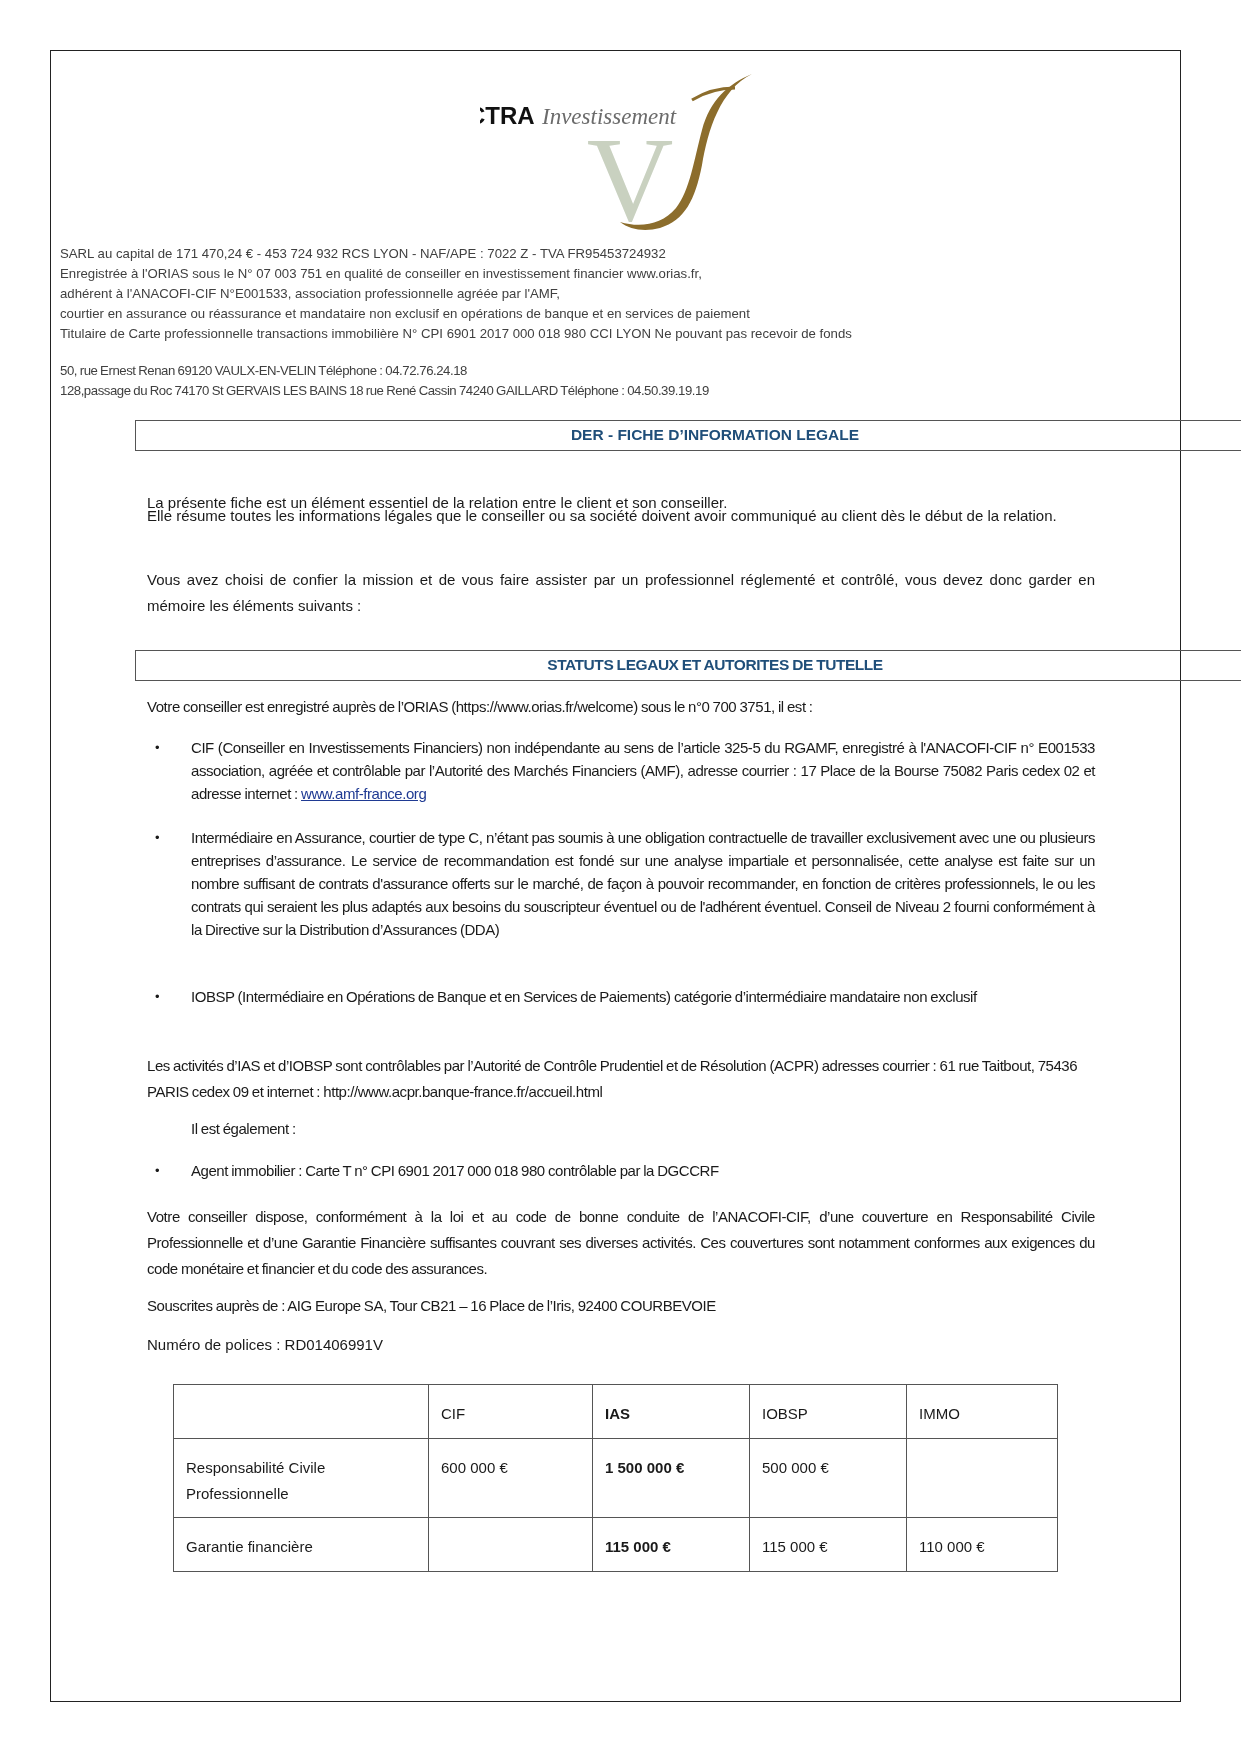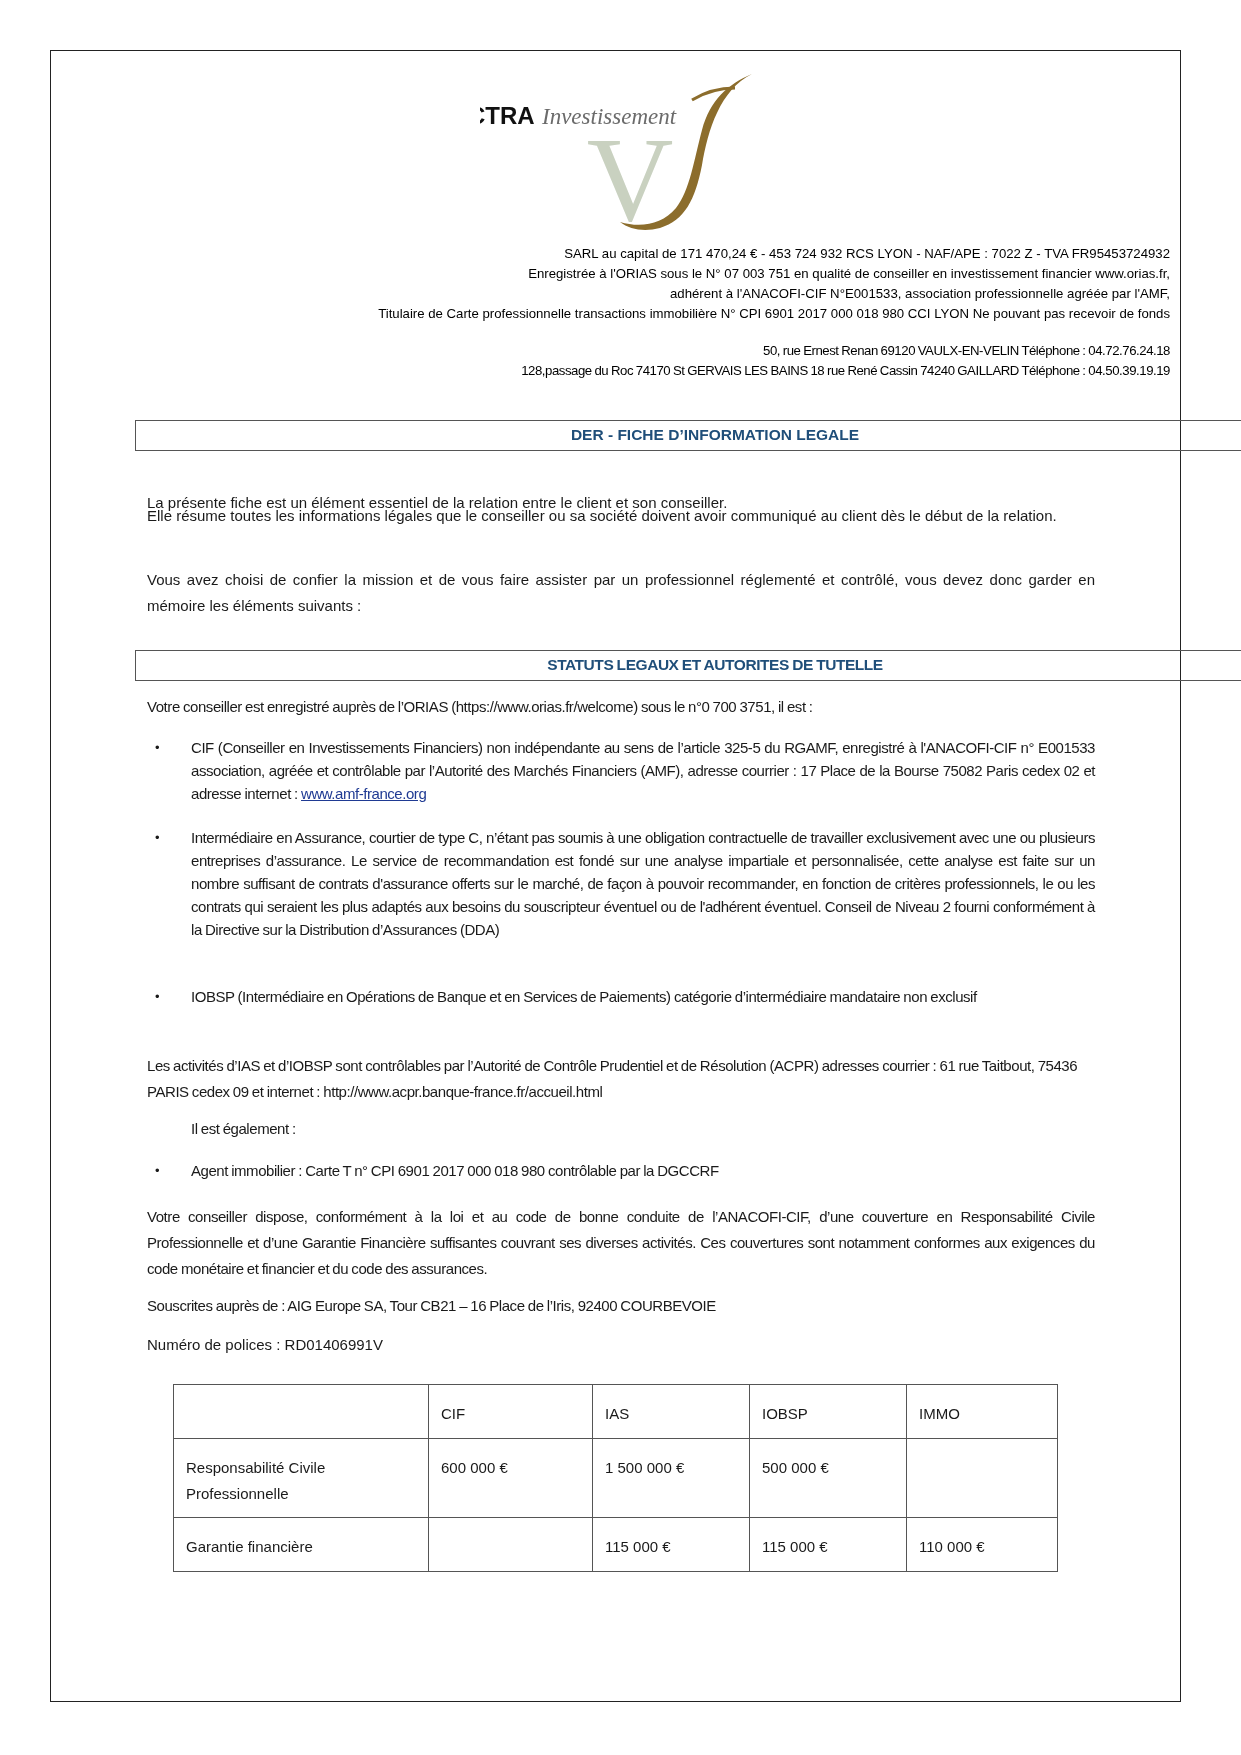--- a/index.html
+++ b/index.html
@@ -10,21 +10,21 @@
   .page-frame {
     position: absolute; left: 50px; top: 50px; width: 1131px; height: 1652px;
     border: 1.5px solid #222; box-sizing: border-box;
   }
   
   .logo { position: absolute; left: 480px; top: 70px; width: 300px; height: 170px; }
   .logo svg { width: 100%; height: 100%; }
 
   .header-info {
     position: absolute; left: 60px; width: 1110px; top: 244px;
-    text-align: right; font-size: 13.2px; line-height: 20px; color: #000000;
+    text-align: left; font-size: 13.2px; line-height: 20px; color: #404040;
   }
   .header-info div { white-space: nowrap; }
   .header-info .gap { height: 17px; }
   .addr { font-size: 13.2px; }
 
   .section-title {
     position: absolute; left: 135px; width: 1160px; height: 31px;
     border: 1.5px solid #555; box-sizing: border-box;
     text-align: center; font-weight: bold; color: #1f4e79;
     font-size: 15.5px; line-height: 28px;
@@ -42,21 +42,21 @@
 
   table.coverage {
     position: absolute; left: 173px; top: 1384px; width: 885px;
     border-collapse: collapse; font-size: 15px; line-height: 26px;
   }
   table.coverage td {
     border: 1.5px solid #555; vertical-align: top; padding: 16px 12px 10px 12px;
   }
   table.coverage td:nth-child(1) { width: 230px; }
   table.coverage td:nth-child(2) { width: 139px; }
-  table.coverage td:nth-child(3) { width: 132px; }
+  table.coverage td:nth-child(3) { width: 132px; font-weight: bold; }
   table.coverage td:nth-child(4) { width: 132px; }
   table.coverage tr.r-head td { height: 27px; }
   table.coverage tr.r-rc td { height: 52px; }
   table.coverage tr.r-gf td { height: 27px; }
 </style>
 </head>
 <body>
 
 <div class="page-frame"></div>
 
@@ -68,20 +68,21 @@
     <path d="M212 30 C225 22, 240 18, 255 18" stroke="#8c6d2c" stroke-width="3" fill="none"></path>
     <text x="-44" y="54" font-family="Liberation Sans, sans-serif" font-weight="bold" font-size="24" fill="#111">VECTRA</text>
     <text x="62" y="54" font-family="Liberation Serif, serif" font-style="italic" font-size="23" fill="#6b6b6b">Investissement</text>
   </svg>
 </div>
 
 <div class="header-info">
   <div>SARL au capital de 171 470,24 € - 453 724 932 RCS LYON - NAF/APE : 7022 Z - TVA FR95453724932</div>
   <div>Enregistrée à l'ORIAS sous le N° 07 003 751 en qualité de conseiller en investissement financier www.orias.fr,</div>
   <div>adhérent à l'ANACOFI-CIF N°E001533, association professionnelle agréée par l'AMF,</div>
+  <div>courtier en assurance ou réassurance et mandataire non exclusif en opérations de banque et en services de paiement</div>
   <div>Titulaire de Carte professionnelle transactions immobilière N° CPI 6901 2017 000 018 980 CCI LYON Ne pouvant pas recevoir de fonds</div>
   <div class="gap"></div>
   <div class="addr cond">50, rue Ernest Renan 69120 VAULX-EN-VELIN Téléphone : 04.72.76.24.18</div>
   <div class="addr cond">128,passage du Roc 74170 St GERVAIS LES BAINS 18 rue René Cassin 74240 GAILLARD Téléphone : 04.50.39.19.19</div>
 </div>
 
 <div class="section-title" style="top:420px;">DER - FICHE D’INFORMATION LEGALE</div>
 
 <div class="text" style="top:465px;margin-top:25px;">La présente fiche est un élément essentiel de la relation entre le client et son conseiller.</div>
 <div class="text justify" style="top:503px;">Elle résume toutes les informations légales que le conseiller ou sa société doivent avoir communiqué au client dès le début de la relation.</div>

